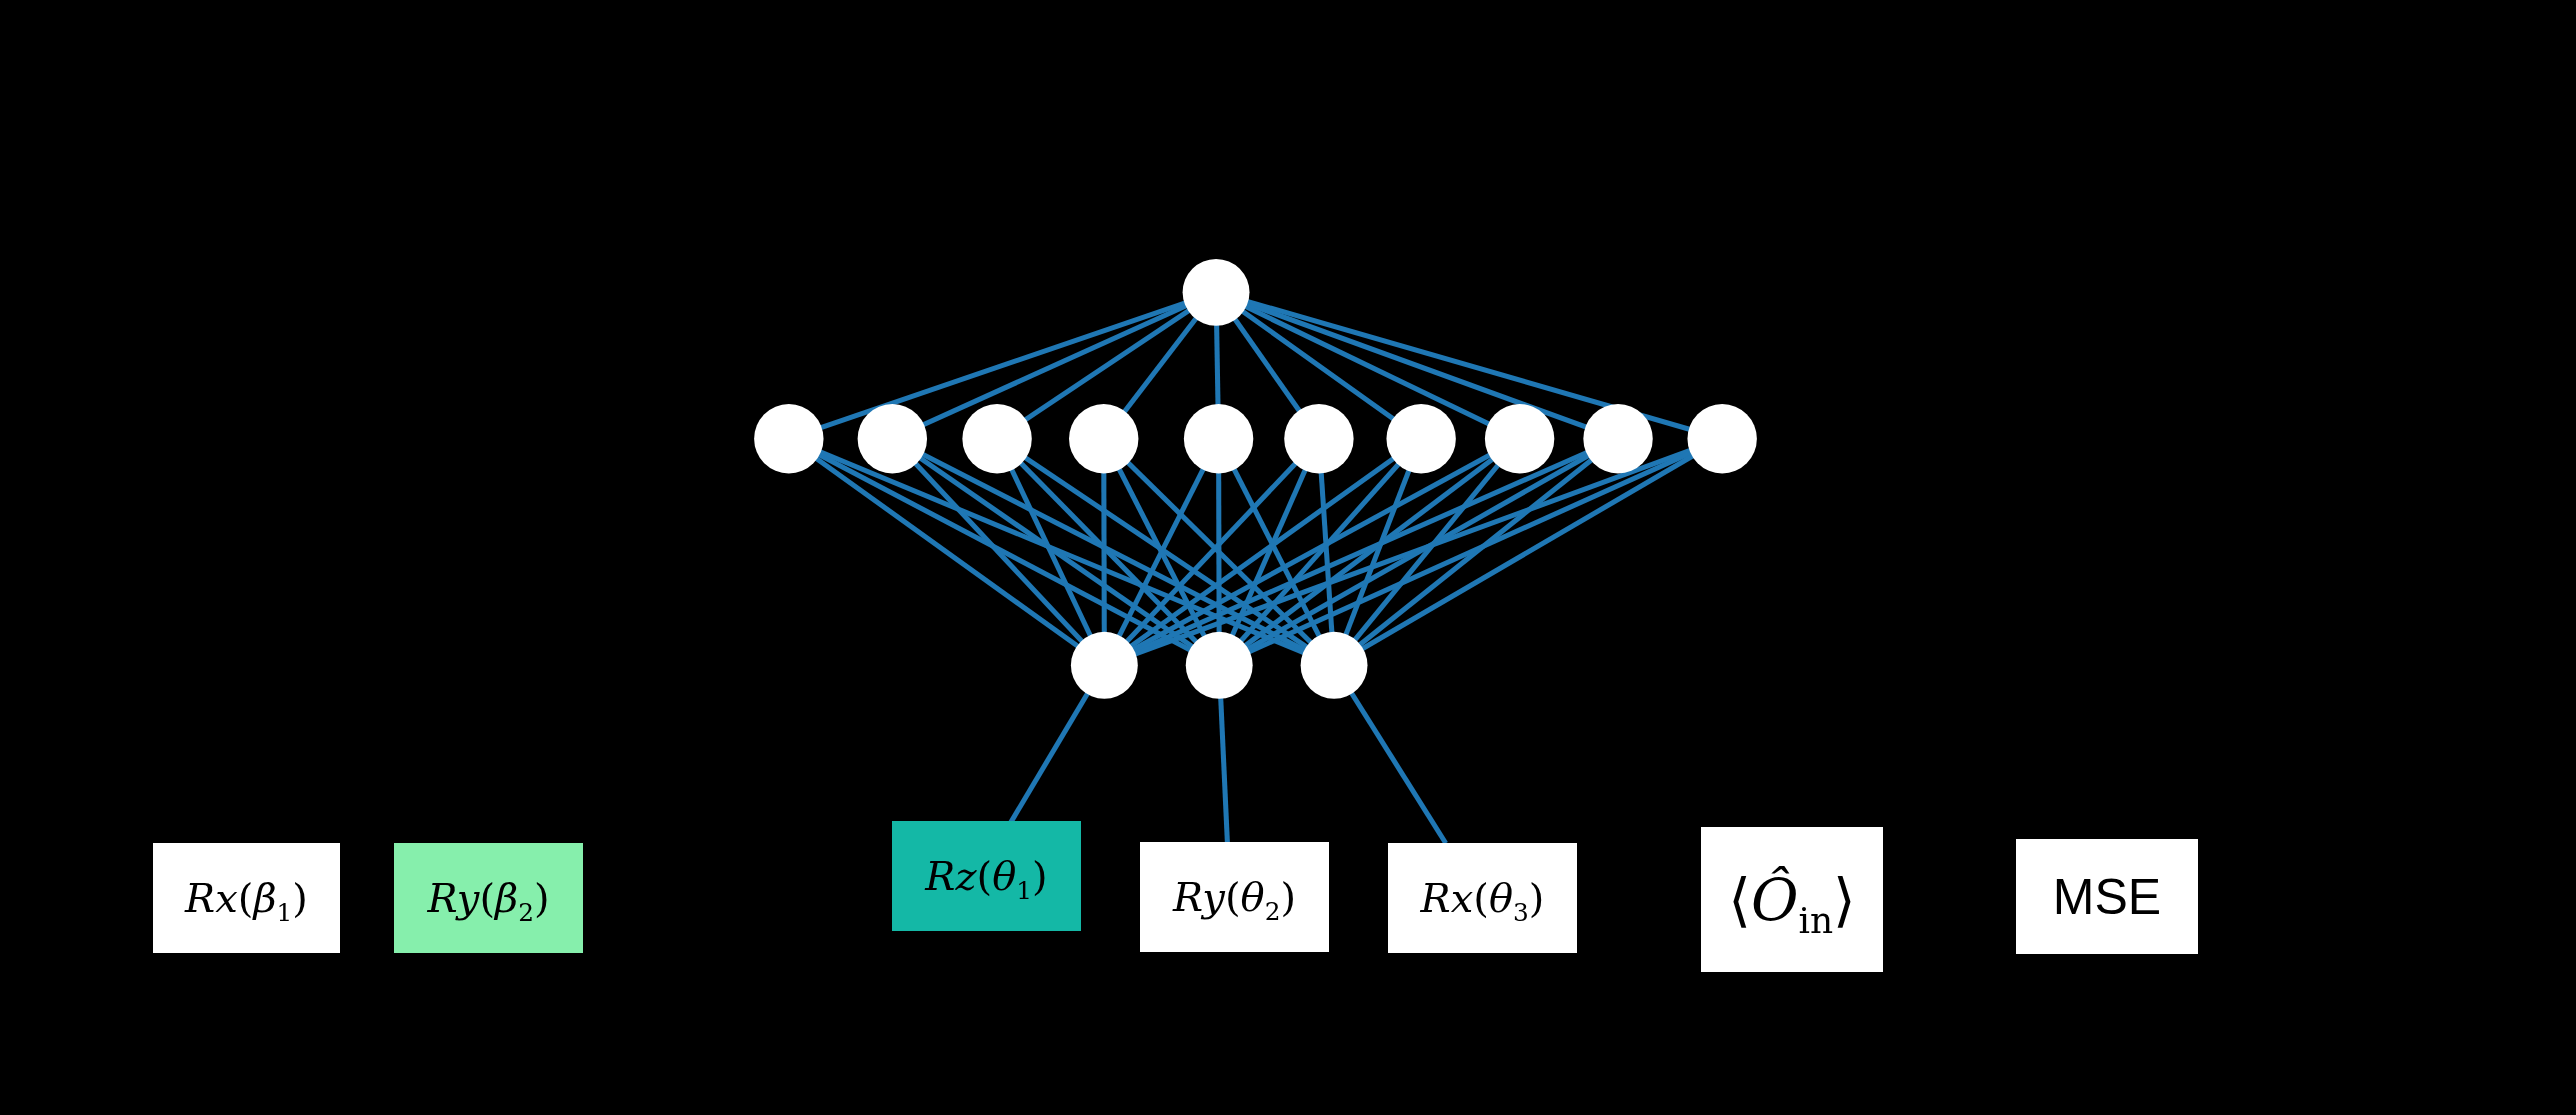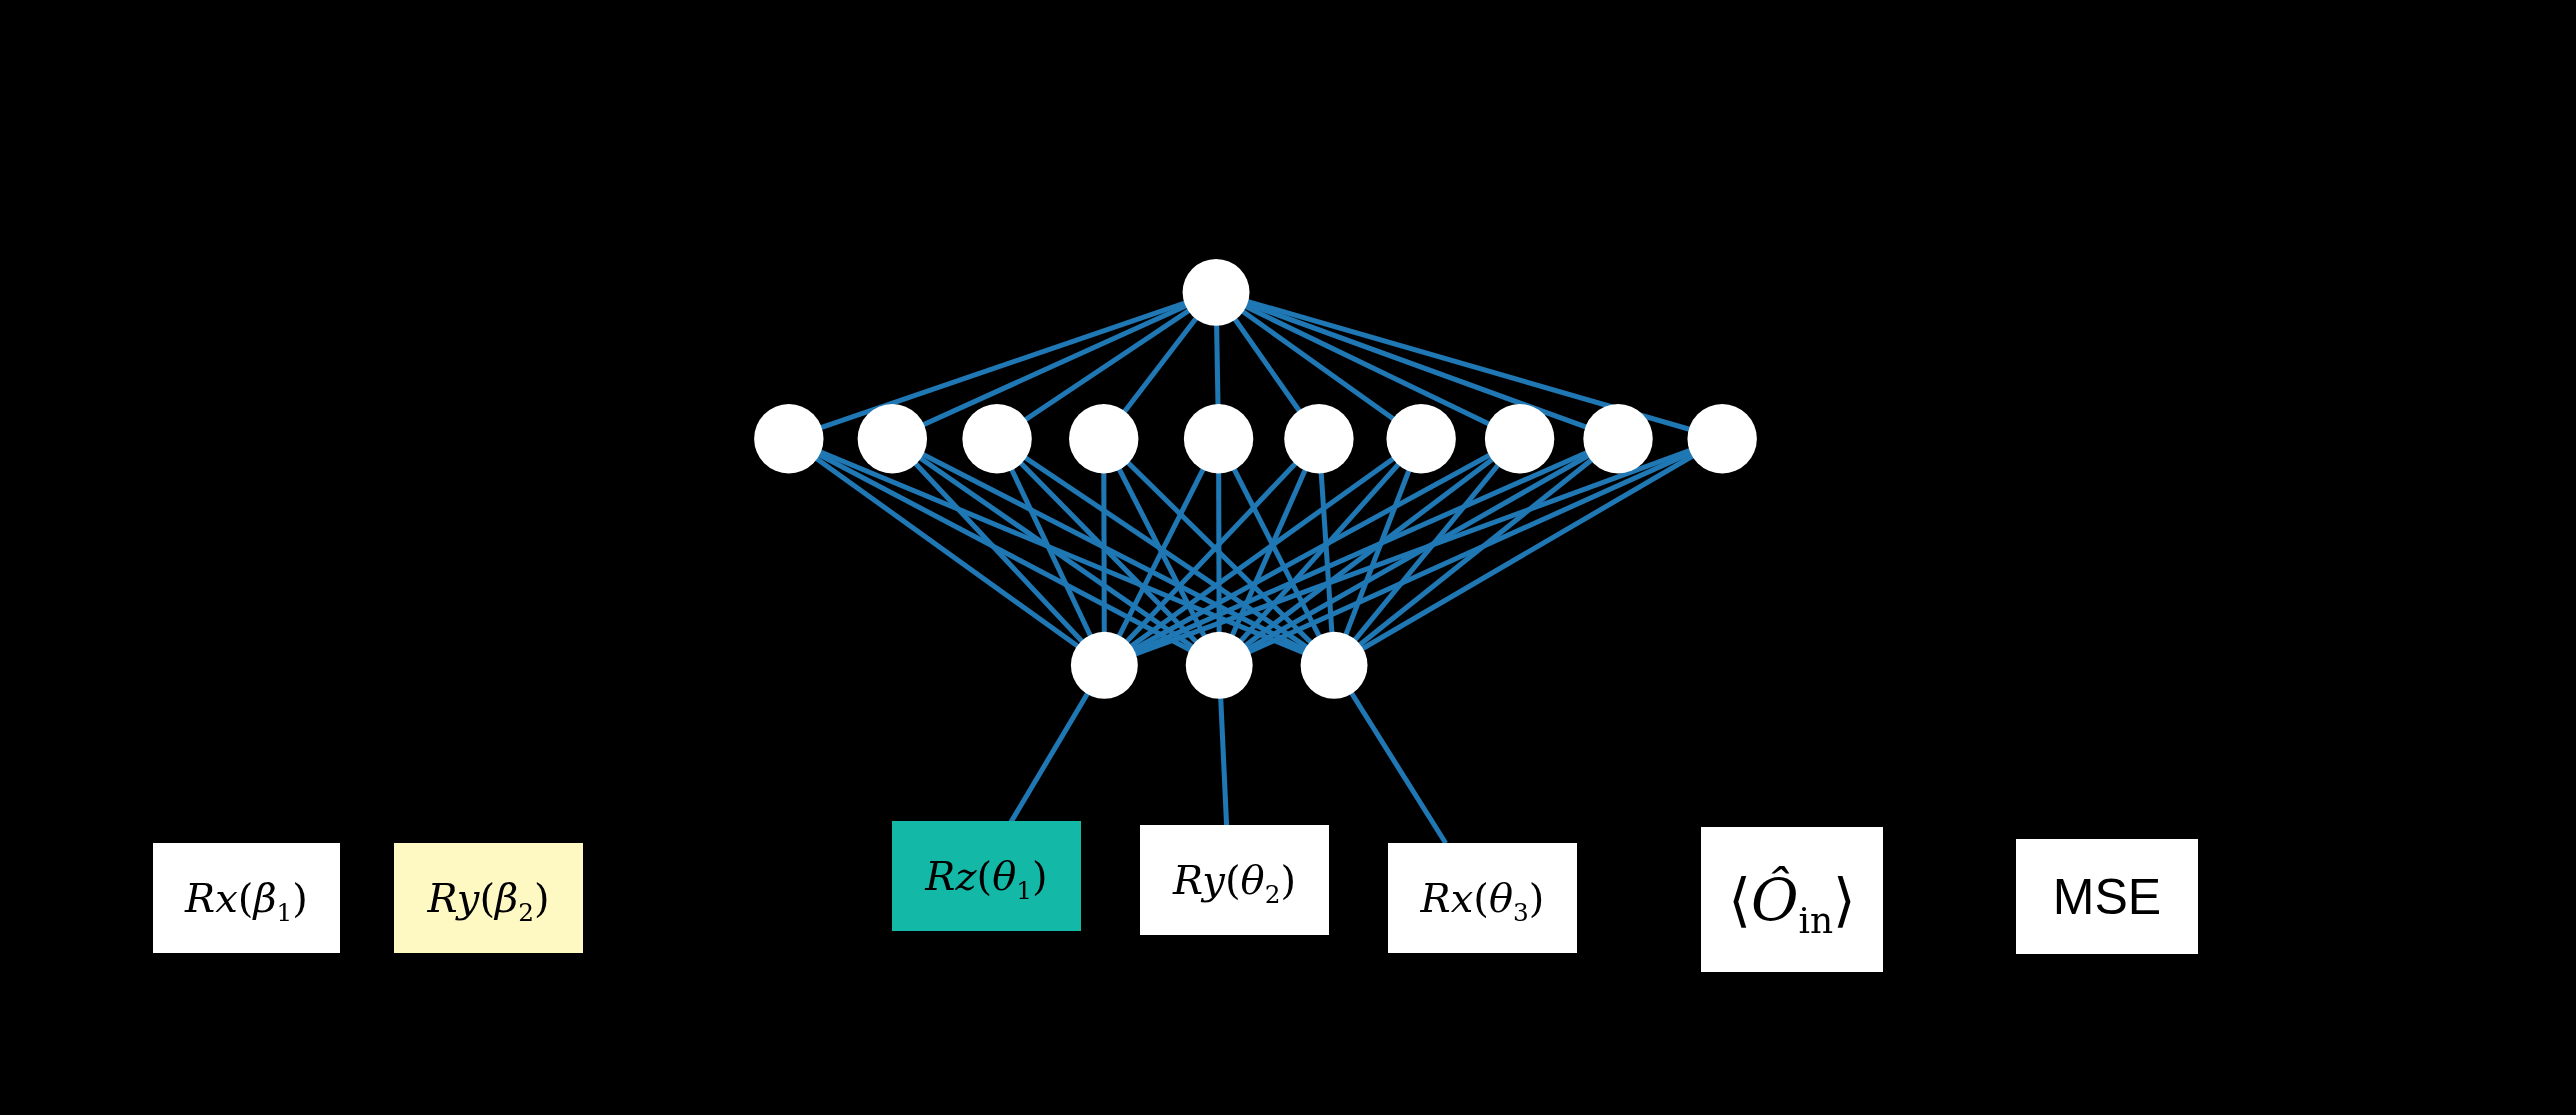--- a/index.html
+++ b/index.html
@@ -116,27 +116,27 @@
       <circle cx="2564" cy="695" r="55" fill="#ffffff"></circle>
       <circle cx="2729" cy="695" r="55" fill="#ffffff"></circle>
       <circle cx="1750" cy="1054" r="53" fill="#ffffff"></circle>
       <circle cx="1932" cy="1054" r="53" fill="#ffffff"></circle>
       <circle cx="2114" cy="1054" r="53" fill="#ffffff"></circle>
     </svg>
   <div id="boxes">
       <div class="box gate" style="left: 153px; top: 843px; width: 187px; height: 110px; background: rgb(255, 255, 255); color: rgb(0, 0, 0);">
         <span class="lbl"><span style="font-style: italic;">Rx</span><span>(</span><span style="font-style: italic;">β</span><sub>1</sub><span>)</span></span>
       </div>
-      <div class="box gate" style="left: 394px; top: 843px; width: 189px; height: 110px; background: #fef9c3; color: rgb(0, 0, 0); text-align: right;">
+      <div class="box gate" style="left: 394px; top: 843px; width: 189px; height: 110px; background: #86efac; color: rgb(0, 0, 0); text-align: right;">
         <span class="lbl"><span style="font-style: italic;">Ry</span><span>(</span><span style="font-style: italic;">β</span><sub>2</sub><span>)</span></span>
       </div>
       <div class="box gate" style="left: 892px; top: 821px; width: 189px; height: 110px; background: #14b8a6; color: rgb(0, 0, 0);">
         <span class="lbl"><span style="font-style: italic;">Rz</span><span>(</span><span style="font-style: italic;">θ</span><sub>1</sub><span>)</span></span>
       </div>
-      <div class="box gate" style="left: 1140px; top: 825px; width: 189px; height: 110px; background: rgb(255, 255, 255); color: rgb(0, 0, 0);">
+      <div class="box gate" style="left: 1140px; top: 842px; width: 189px; height: 110px; background: rgb(255, 255, 255); color: rgb(0, 0, 0);">
         <span class="lbl"><span style="font-style: italic;">Ry</span><span>(</span><span style="font-style: italic;">θ</span><sub>2</sub><span>)</span></span>
       </div>
       <div class="box gate" style="left: 1388px; top: 843px; width: 189px; height: 110px; background: rgb(255, 255, 255); color: rgb(0, 0, 0);">
         <span class="lbl"><span style="font-style: italic;">Rx</span><span>(</span><span style="font-style: italic;">θ</span><sub>3</sub><span>)</span></span>
       </div>
       <div class="box expectation" style="left: 1701px; top: 827px; width: 182px; height: 145px; background: rgb(255, 255, 255); color: rgb(0, 0, 0);">
         <span class="lbl"><span>⟨</span><span style="font-style: italic;">Ô</span><sub style="">in</sub><span>⟩</span></span>
       </div>
       <div class="box mse" style="left: 2016px; top: 839px; width: 182px; height: 115px; background: rgb(255, 255, 255); color: rgb(0, 0, 0);">
         <span class="lbl"><span>MSE</span></span>

